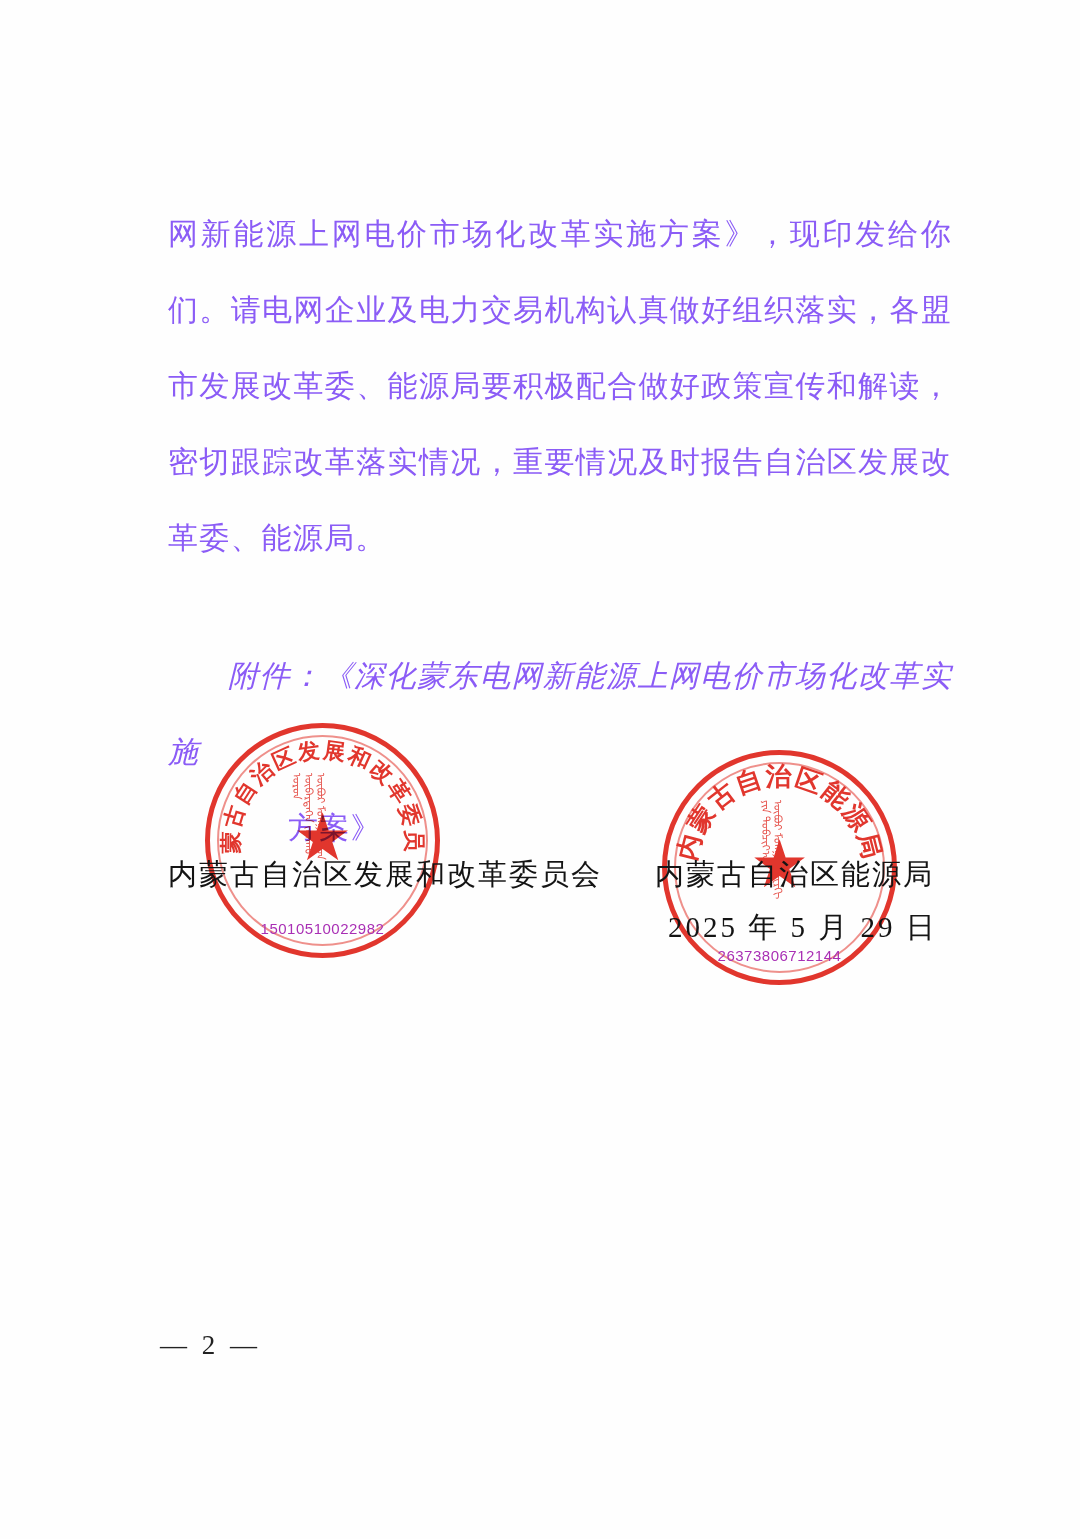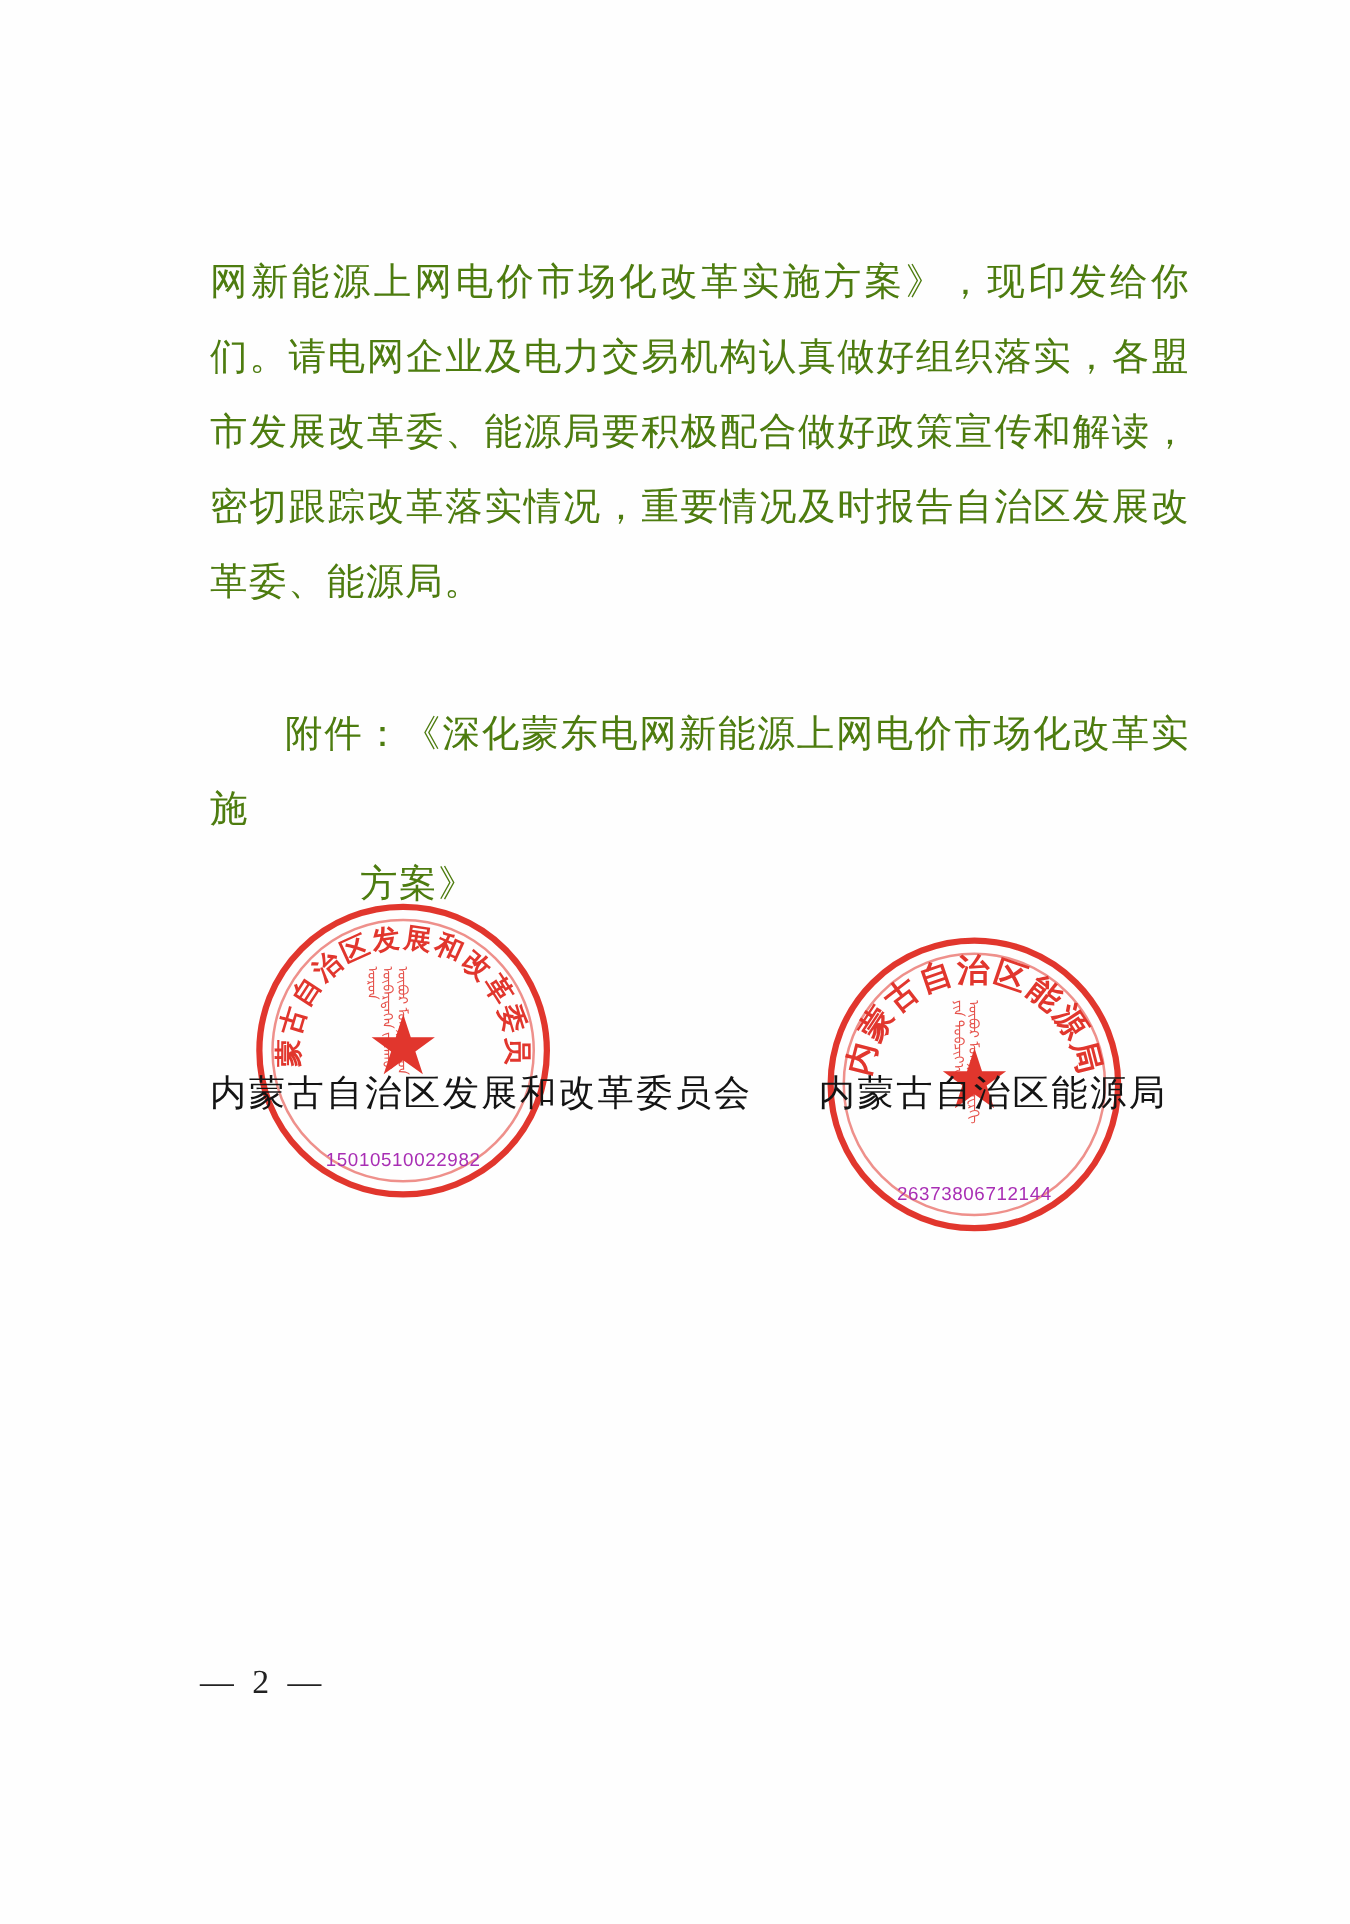--- a/index.html
+++ b/index.html
@@ -19,39 +19,40 @@
     position: absolute;
     inset: 0;
     background: #fefefe;
   }
   .body-text {
     position: absolute;
     left: 168px;
     top: 196px;
     width: 784px;
     font-size: 30px;
-    line-height: 60px;
+    line-height: 76px;
     letter-spacing: 1.2px;
     text-align: justify;
     text-justify: inter-ideograph;
-    color: #4d7c0f;
+    color: #8b5cf6;
   }
   .para {
     margin: 0;
     text-indent: 0;
   }
   .para-indent {
     margin: 0;
     text-indent: 60px;
   }
   .spacer-sm { height: 12px; }
   .spacer-md { height: 50px; }
   .attachment {
     margin: 0;
     text-indent: 60px;
+    font-style: italic;
   }
   .attachment-cont {
     margin: 0;
     text-indent: 120px;
   }
 
   
   .seal {
     position: absolute;
     border-radius: 50%;
@@ -191,16 +192,17 @@
         <textPath href="#arcpath2" startOffset="50%" text-anchor="middle">内蒙古自治区能源局</textPath>
       </text>
     </svg>
     <div class="seal-mongolian">ᠦᠪᠦᠷ ᠮᠣᠩᠭᠤᠯ ᠡᠨᠧᠷᠭᠢ ᠶᠢᠨ ᠲᠣᠪᠴᠢᠶ᠎ᠠ</div>
     <div class="seal-star">★</div>
     <div class="seal-code">26373806712144</div>
   </div>
 
   <div class="sig" id="sig-left">内蒙古自治区发展和改革委员会</div>
   <div class="sig" id="sig-right">内蒙古自治区能源局</div>
+  <div class="sig" id="sig-date">2025 年 5 月 29 日</div>
 
   <div class="page-number">— 2 —</div>
 
 </div>
 
 </body></html>

